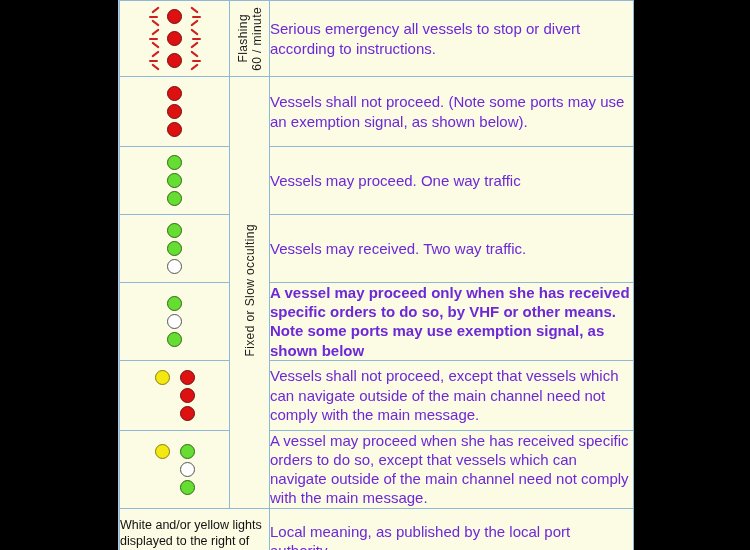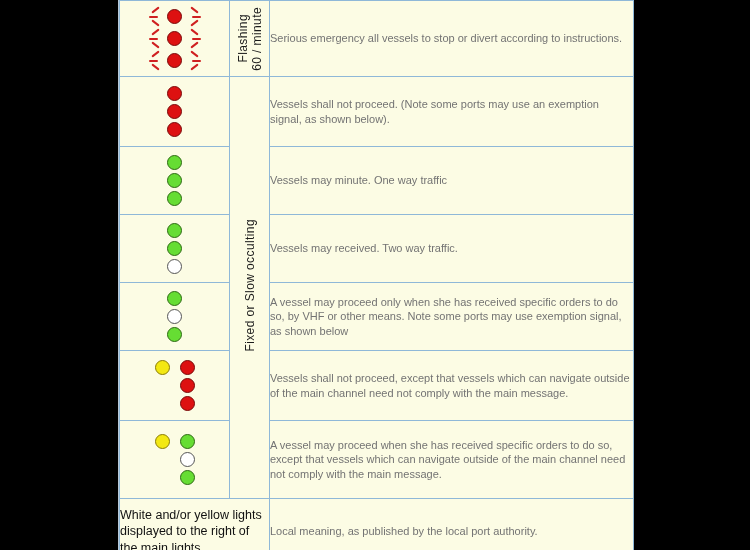--- a/index.html
+++ b/index.html
@@ -123,22 +123,22 @@
   }
   .vtext-group {
     display: inline-flex;
     flex-direction: row-reverse;
     align-items: center;
     gap: 2px;
   }
 
   
   .desc {
-    font-size: 11px;
-    color: #737373;
+    font-size: 15px;
+    color: #6d28d9;
     line-height: 1.28;
     padding: 2px 8px 2px 8px;
     margin-top: 45px;
   }
 
   
   .note-left {
     font-size: 12.5px;
     color: #111111;
     line-height: 1.32;
@@ -223,37 +223,37 @@
         <tr style="height:68px;">
           <td>
             <div class="lights-stack">
               <div class="lamp-col">
                 <span class="lamp green"></span>
                 <span class="lamp green"></span>
                 <span class="lamp green"></span>
               </div>
             </div>
           </td>
-          <td class="desc">Vessels may minute. One way traffic</td>
+          <td class="desc">Vessels may proceed. One way traffic</td>
         </tr>
 
         <tr style="height:68px;">
           <td>
             <div class="lights-stack">
               <div class="lamp-col">
                 <span class="lamp green"></span>
                 <span class="lamp green"></span>
                 <span class="lamp white"></span>
               </div>
             </div>
           </td>
           <td class="desc">Vessels may received. Two way traffic.</td>
         </tr>
 
-        <tr style="height:68px;">
+        <tr style="height:68px;font-weight:bold;">
           <td>
             <div class="lights-stack">
               <div class="lamp-col">
                 <span class="lamp green"></span>
                 <span class="lamp white"></span>
                 <span class="lamp green"></span>
               </div>
             </div>
           </td>
           <td class="desc">A vessel may proceed only when she has received specific orders to do so, by VHF or other means. Note some ports may use exemption signal, as shown below</td>

